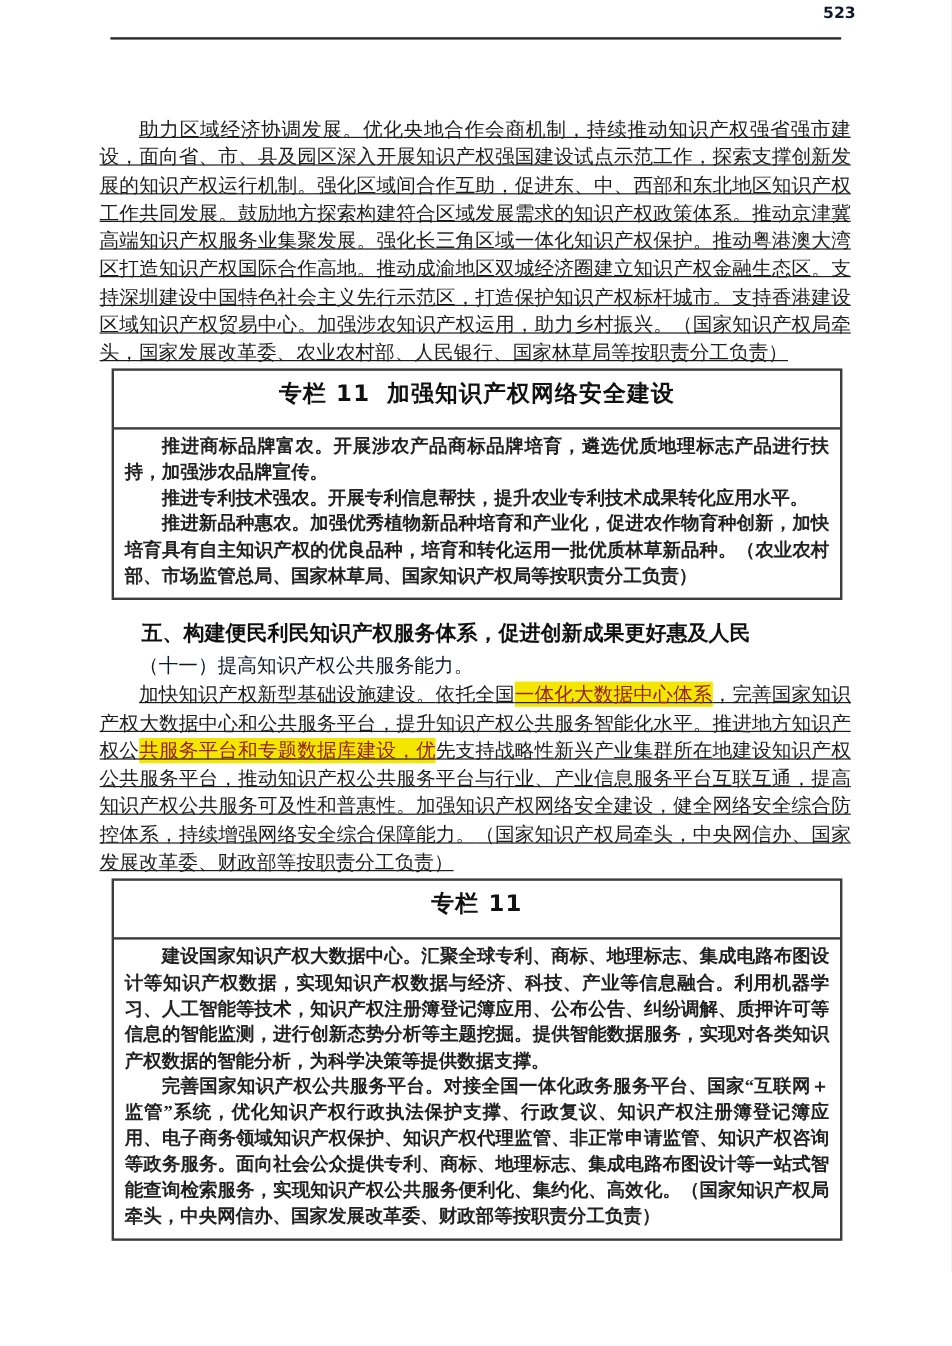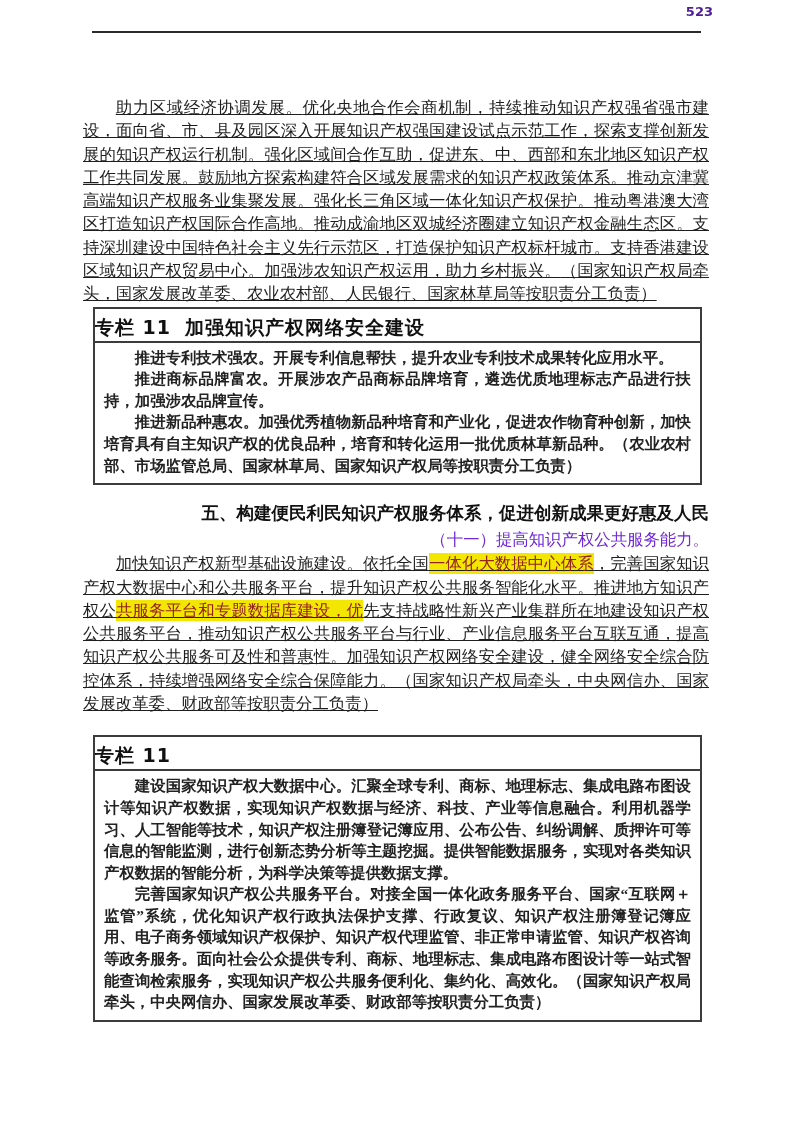--- a/index.html
+++ b/index.html
@@ -7,30 +7,30 @@
     position:relative;
     width:793px;height:1122px;
     background:#ffffff;
     overflow:hidden;
     font-family:"Liberation Serif","DejaVu Serif",serif;
     color:#1c1c1c;
   }
   .pagenum{
     position:absolute;top:4px;right:80px;
     font-family:"DejaVu Sans","Liberation Sans",sans-serif;
-    font-weight:700;font-size:13px;color:#4c1d95;
+    font-weight:700;font-size:13px;color:#0f172a;
   }
   .head-rule{
     position:absolute;top:31px;left:92px;width:609px;height:2px;
     background:#2b2b2b;
   }
   .content{
     position:absolute;top:96px;left:83px;width:626px;
   }
-  p{margin:0;text-align:right;}
+  p{margin:0;}
   .bodypara{
     font-size:16.4px;line-height:23.3px;
     text-align:justify;text-indent:2em;
     color:#1e1e1e;
     text-decoration:underline;
   }
   .kai{  }
   .paren{  }
   .hl{
     background:#f3e600;
@@ -38,66 +38,66 @@
     padding:1px 0;
   }
   .sec-heading{
     margin-top:16px;
     font-family:"DejaVu Sans","Liberation Sans",sans-serif;
     font-weight:700;font-size:17.5px;line-height:24px;
     text-indent:2em;color:#111;
   }
   .sub-heading{
     margin-top:3px;
-    font-size:16.4px;line-height:24px;text-indent:2em;color:#6d28d9;
+    font-size:16.4px;line-height:24px;text-indent:2em;color:#0f172a;
   }
   .col-box{
     margin:1px 7px 14px 10px;
     border:2px solid #3c3c3c;
     background:#fff;
   }
   .col-box-title{
-    display:flex;justify-content:flex-start;align-items:center;gap:14px;
-    padding:6px 0 0 0;
+    display:flex;justify-content:center;align-items:center;gap:14px;
+    padding:6px 0 15px 0;
     border-bottom:2px solid #3c3c3c;
     font-family:"DejaVu Sans","Liberation Sans",sans-serif;
     font-weight:700;font-size:19px;color:#111;
     letter-spacing:1px;
   }
   .col-box-body{
     padding:4px 9px 7px 9px;
   }
   .boxpara{
     font-size:15.4px;line-height:21.6px;
     text-align:justify;text-indent:2em;
     font-weight:600;color:#222;
   }
   .spacer-top-p1{margin-top:0;}
-  .p-before-box{margin-bottom:20px;}
+  .p-before-box{margin-bottom:2px;}
 </style>
 </head>
 <body>
 
 <div id="page">
 
   <div class="pagenum">523</div>
   <div class="head-rule"></div>
 
   <div class="content">
 
     <p class="bodypara spacer-top-p1"><span class="kai">助力区域经济协调发展。</span><span>优化央地合作会商机制，持续推动知识产权强省强市建设，面向省、市、县及园区深入开展知识产权强国建设试点示范工作，探索支撑创新发展的知识产权运行机制。强化区域间合作互助，促进东、中、西部和东北地区知识产权工作共同发展。鼓励地方探索构建符合区域发展需求的知识产权政策体系。推动京津冀高端知识产权服务业集聚发展。强化长三角区域一体化知识产权保护。推动粤港澳大湾区打造知识产权国际合作高地。推动成渝地区双城经济圈建立知识产权金融生态区。支持深圳建设中国特色社会主义先行示范区，打造保护知识产权标杆城市。支持香港建设区域知识产权贸易中心。加强涉农知识产权运用，助力乡村振兴。</span><span class="paren">（国家知识产权局牵头，国家发展改革委、农业农村部、人民银行、国家林草局等按职责分工负责）</span></p>
 
     <div class="col-box">
       <div class="col-box-title">
         <span>专栏 11</span>
         <span>加强知识产权网络安全建设</span>
       </div>
       <div class="col-box-body">
+        <p class="boxpara"><span class="kai">推进商标品牌富农。</span><span>开展涉农产品商标品牌培育，遴选优质地理标志产品进行扶持，加强涉农品牌宣传。</span></p>
         <p class="boxpara"><span class="kai">推进专利技术强农。</span><span>开展专利信息帮扶，提升农业专利技术成果转化应用水平。</span></p>
-        <p class="boxpara"><span class="kai">推进商标品牌富农。</span><span>开展涉农产品商标品牌培育，遴选优质地理标志产品进行扶持，加强涉农品牌宣传。</span></p>
         <p class="boxpara"><span class="kai">推进新品种惠农。</span><span>加强优秀植物新品种培育和产业化，促进农作物育种创新，加快培育具有自主知识产权的优良品种，培育和转化运用一批优质林草新品种。</span><span class="paren">（农业农村部、市场监管总局、国家林草局、国家知识产权局等按职责分工负责）</span></p>
       </div>
     </div>
 
     <p class="sec-heading">五、构建便民利民知识产权服务体系，促进创新成果更好惠及人民</p>
     <p class="sub-heading">（十一）提高知识产权公共服务能力。</p>
 
     <p class="bodypara p-before-box"><span class="kai">加快知识产权新型基础设施建设。</span><span>依托全国</span><span class="hl">一体化大数据中心体系</span><span>，完善国家知识产权大数据中心和公共服务平台，提升知识产权公共服务智能化水平。推进地方知识产权公</span><span class="hl">共服务平台和专题数据库建设，优</span><span>先支持战略性新兴产业集群所在地建设知识产权公共服务平台，推动知识产权公共服务平台与行业、产业信息服务平台互联互通，提高知识产权公共服务可及性和普惠性。加强知识产权网络安全建设，健全网络安全综合防控体系，持续增强网络安全综合保障能力。</span><span class="paren">（国家知识产权局牵头，中央网信办、国家发展改革委、财政部等按职责分工负责）</span></p>
 
     <div class="col-box">

